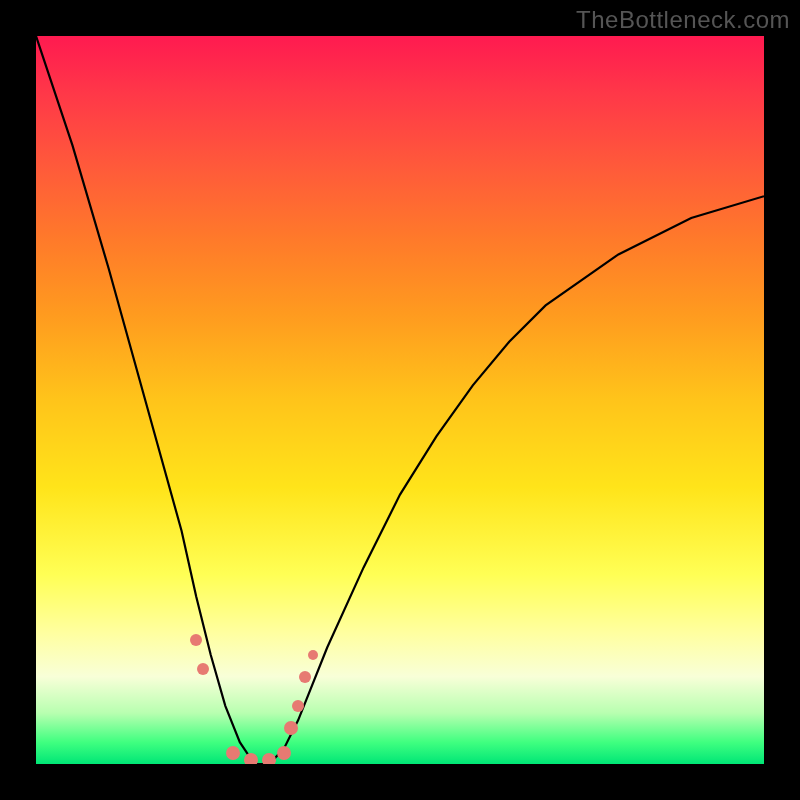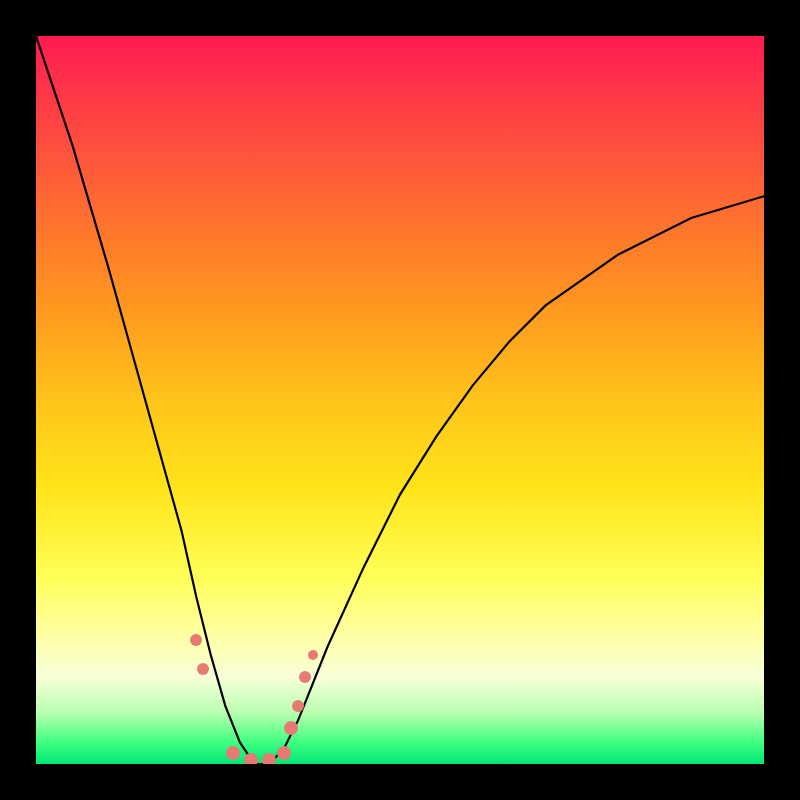--- a/index.html
+++ b/index.html
@@ -67,20 +67,21 @@
   .bead {
     position: absolute;
     border-radius: 50%;
     background: #e77a72;
   }
 </style>
 </head>
 <body>
 
 <div class="frame">
+  <div class="watermark">TheBottleneck.com</div>
 
   <div class="plot-area">
     <svg class="curve" viewBox="0 0 728 728" preserveAspectRatio="none">
       <path id="curve-path" d="M0.0 0.0 L36.4 109.2 L72.8 233.0 L109.2 364.0 L145.6 495.0 L160.2 560.6 L174.7 618.8 L189.3 669.8 L203.8 706.2 L218.4 728.0 L233.0 728.0 L247.5 713.4 L262.1 684.3 L291.2 611.5 L327.6 531.4 L364.0 458.6 L400.4 400.4 L436.8 349.4 L473.2 305.8 L509.6 269.4 L582.4 218.4 L655.2 182.0 L728.0 160.2" fill="none" stroke="#000000" stroke-width="2.2"></path>
     </svg>
     <div class="beads" id="beads-layer">
         <div class="bead" style="width: 12px; height: 12px; left: 154.16px; top: 598.24px; background: rgb(231, 122, 114);"></div>
         <div class="bead" style="width: 12px; height: 12px; left: 161.44px; top: 627.36px; background: rgb(231, 122, 114);"></div>
         <div class="bead" style="width: 14px; height: 14px; left: 189.56px; top: 710.08px; background: rgb(231, 122, 114);"></div>
         <div class="bead" style="width: 14px; height: 14px; left: 207.76px; top: 717.36px; background: rgb(231, 122, 114);"></div>

